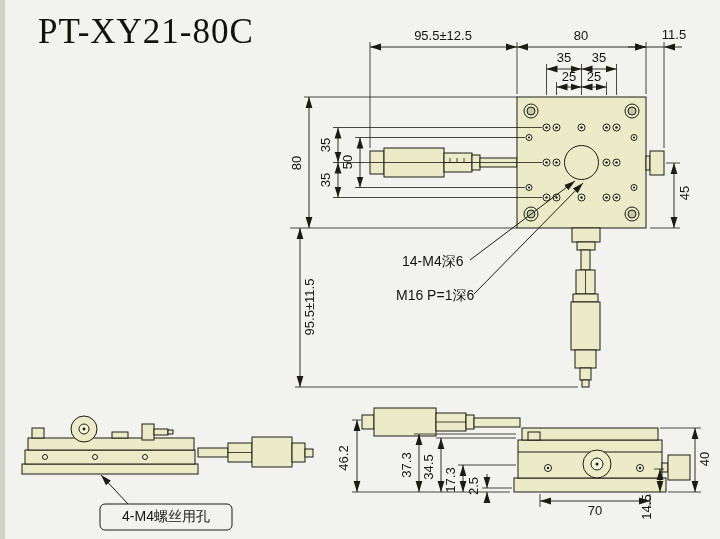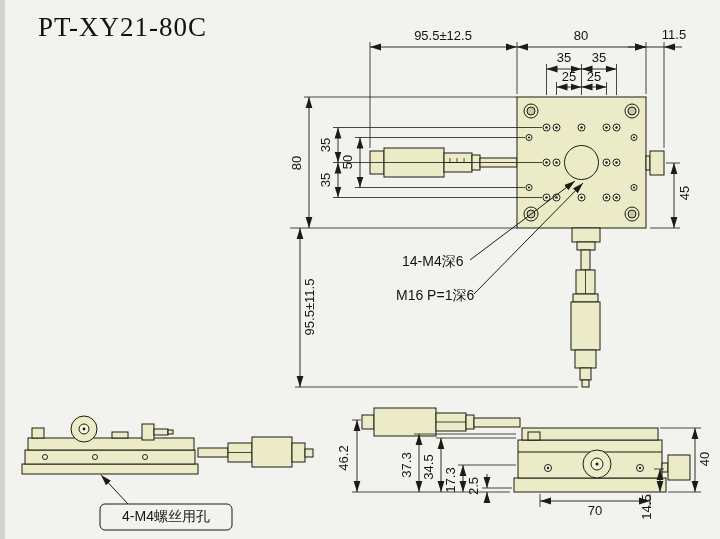--- a/index.html
+++ b/index.html
@@ -1,20 +1,20 @@
 <!DOCTYPE html>
 <html style="--c-bg: #f2f2ef; --c-body: #ebebc8; --c-screw: #c9c9a8; --c-hole: #f6f6df; --c-line: #1c1c14;"><head>
 <meta charset="utf-8">
 <style>
   html,body{margin:0;padding:0;}
   .stage{position:relative;width:720px;height:539px;background:var(--c-bg,#f2f2ef);overflow:hidden;
          font-family:"Liberation Sans",sans-serif;}
   .edge{position:absolute;left:0;top:0;width:5px;height:539px;background:#d2d2cd;}
   .title{position:absolute;left:38px;top:12px;font-family:"Liberation Serif",serif;
-         font-size:27px;color:#12120c;letter-spacing:1px;white-space:nowrap;}
+         font-size:35px;color:#12120c;letter-spacing:1px;white-space:nowrap;}
   svg{position:absolute;left:0;top:0;}
   .part{fill:var(--c-body,#ebebc8);stroke:var(--c-line,#1c1c14);stroke-width:1;}
   .part2{fill:var(--c-screw,#c9c9a8);stroke:var(--c-line,#1c1c14);stroke-width:1;}
   .hole{fill:var(--c-hole,#f6f6df);stroke:var(--c-line,#1c1c14);stroke-width:1;}
   .dot{fill:var(--c-line,#1c1c14);stroke:none;}
   .ln{stroke:var(--c-line,#1c1c14);stroke-width:1;fill:none;}
   .ext{stroke:var(--c-line,#1c1c14);stroke-width:0.8;fill:none;}
   .dimln{stroke:var(--c-line,#1c1c14);stroke-width:0.9;fill:none;}
   .pln{stroke:var(--c-line,#1c1c14);stroke-width:0.7;}
   .pbg{fill:var(--c-body,#ebebc8);}

